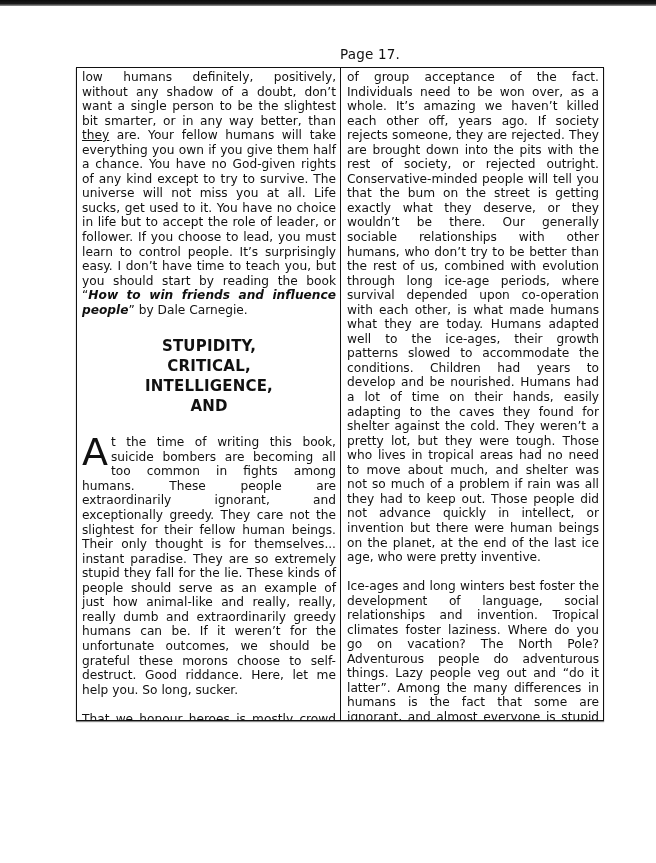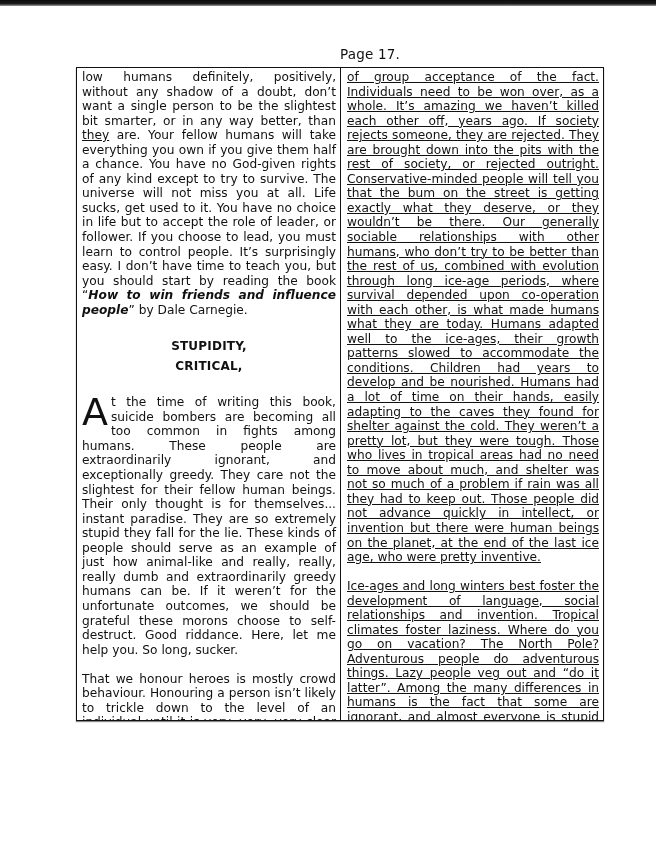--- a/index.html
+++ b/index.html
@@ -18,25 +18,25 @@
   .frame {
     position: absolute; left: 76px; top: 67px; width: 528px; height: 654px;
     border: 1.5px solid #111; box-sizing: border-box; display: flex;
     box-shadow: 0 1px 1px #888;
   }
   .col {
     box-sizing: border-box; padding: 2px 4px 0 5px; font-size: 12.2px; line-height: 14.55px;
     text-align: justify; overflow: hidden;
   }
   .col.left { width: 264px; border-right: 1.5px solid #111; }
-  .col.right { width: 262px; padding-left: 6px; text-decoration: underline; }
+  .col.right { width: 262px; padding-left: 6px; }
   .col p { margin: 0; }
   .col p + p { margin-top: 14.5px; }
   .heading {
-    text-align: center; font-weight: bold; font-size: 12px; line-height: 20px;
+    text-align: center; font-weight: bold; font-size: 15px; line-height: 20px;
     margin: 19px 0 19px 0; letter-spacing: 0.2px;
   }
   .heading span { display: block; }
   .dropcap {
     float: left; font-size: 38px; line-height: 30px; margin: 2px 3px 0 0; font-weight: normal;
   }
   .u { text-decoration: underline; }
   .bi { font-weight: bold; font-style: italic; }
 </style>
 </head>
@@ -46,20 +46,22 @@
 
 <div class="page-num">Page 17.</div>
 
 <div class="frame">
   <div class="col left">
     <p><span>low humans definitely, positively, without any shadow of a doubt, don’t want a single person to be the slightest bit smarter, or in any way better, than </span><span class="u">they</span><span> are.  Your fellow humans will take everything you own if you give them half a chance.  You have no God-given rights of any kind except to try to survive.  The universe will not miss you at all.  Life sucks,  get used to it.  You have no choice in life but to accept the role of leader, or follower.  If you choose to lead, you must learn to control people.  It’s surprisingly easy.  I don’t have time to teach you, but you should start by reading the book “</span><span class="bi">How to win friends and influence people</span><span>” by Dale Carnegie.</span></p>
 
     <div class="heading">
       <span>STUPIDITY,</span>
       <span>CRITICAL,</span>
+      <span>INTELLIGENCE,</span>
+      <span>AND</span>
     </div>
 
     <p><span class="dropcap">A</span><span>t the time of writing this book, suicide bombers are becoming all too common in fights among humans.  These people are extraordinarily ignorant, and exceptionally greedy.  They care not the slightest for their fellow human beings. Their only thought is for themselves... instant paradise.  They are so extremely stupid they fall for the lie.  These kinds of people should serve as an example of just how animal-like and really, really, really dumb and extraordinarily greedy humans can be.  If it weren’t for the unfortunate outcomes, we should be grateful these morons choose to self-destruct.  Good riddance.  Here, let me help you.  So long, sucker.</span></p>
 
     <p>That we honour heroes is mostly crowd behaviour.  Honouring a person isn’t likely to trickle down to the level of an individual until it is very, very, very clear that the REST of society has accepted someone’s special talent over the rest of the human race.  Heroes and leaders are a product</p>
   </div>
 
   <div class="col right">
     <p>of group acceptance of the fact.  Individuals need to be won over, as a whole. It’s amazing we haven’t killed each other off, years ago.  If society rejects someone, they are rejected.  They are brought down into the pits with the rest of society, or rejected outright.  Conservative-minded people will tell you that the bum on the street is getting exactly what they deserve, or they wouldn’t be there.  Our generally sociable relationships with other humans, who don’t try to be better than the rest of us, combined with evolution through long ice-age periods, where survival depended upon co-operation with each other, is what made humans what they are today.  Humans adapted well  to the ice-ages, their growth patterns slowed to accommodate the conditions.  Children had years to develop and be nourished. Humans had a lot of time on their hands, easily adapting to the caves they found for shelter against the cold.  They weren’t a pretty lot, but they were tough.  Those who lives in tropical areas had no need to move about much, and shelter was not so much of a problem if rain was all they had to keep out.  Those people did not advance quickly  in intellect, or invention but there were human beings on the planet, at the end of the last ice age, who were pretty inventive.</p>
     <p>Ice-ages and long winters  best foster the development of language,  social relationships and invention.  Tropical climates foster laziness.  Where do you go on vacation?  The North Pole?  Adventurous people do adventurous things.  Lazy people veg out and “do it latter”.  Among the many differences in humans  is the fact that some are ignorant, and almost everyone is stupid in 1 way or another, or  in different situations.  Even geniuses are stupid, sometimes.  Not everyone is afforded equal opportunity for growth because of poverty, where one lives, etc.</p>

